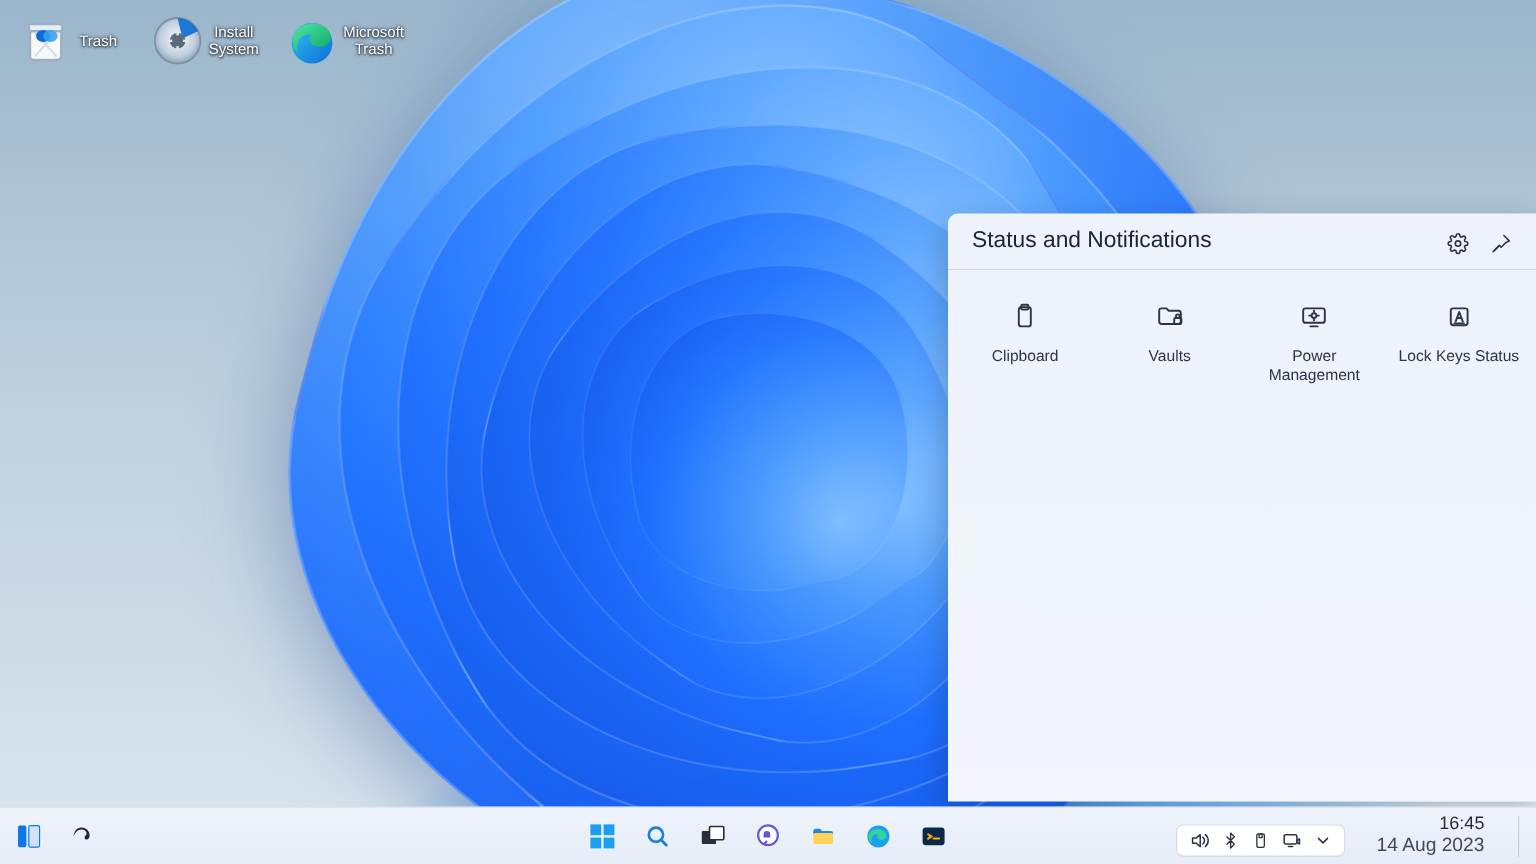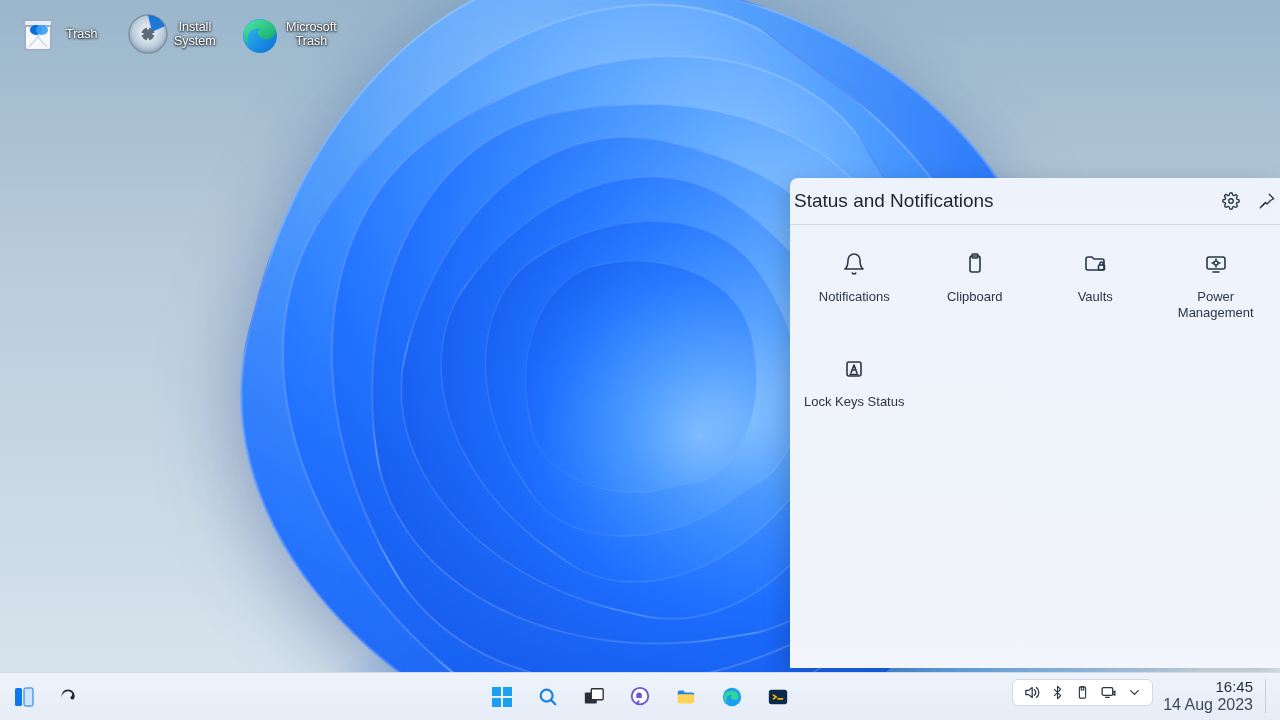--- a/index.html
+++ b/index.html
@@ -42,37 +42,37 @@
 
 
 .taskbar {
   position: absolute; left: 0; right: 0; bottom: 0; height: 48px;
   background: linear-gradient(180deg, #eef3fb 0%, #e6edf7 100%);
   border-top: 1px solid rgba(0,0,0,.08);
   display: flex; align-items: center;
 }
 .tb-left { position:absolute; left:8px; display:flex; align-items:center; gap:12px;}
 .tb-center { margin: 0 auto; display:flex; align-items:center; gap:14px;}
-.tb-right { position:absolute; right:8px; display:flex; align-items:flex-start; gap:0;}
+.tb-right { position:absolute; right:8px; display:flex; align-items:flex-end; gap:16px;}
 .tbtn { width:32px; height:32px; display:flex; align-items:center; justify-content:center; border-radius:4px; cursor:pointer;}
 .tray-box { display:flex; align-items:center; gap:10px; background:#fff; border:1px solid #d3dae5; border-radius:6px; padding:4px 10px; margin-right:10px;}
 .clock { text-align:right; line-height:1.1; color:#1e2a3a; padding-right:6px;}
 .clock .time{ font-size:15px; }
 .clock .date{ font-size:16px; color:#3d4a5c;}
 .vsep{ width:1px; height:34px; background:#c7cfdb; margin:0 6px;}
 
 
 .panel {
   position: absolute; right: 0; top: 178px; width: 490px; height: 490px;
   background: linear-gradient(180deg, #eef2fb 0%, #f2f5fb 100%);
   border-top-left-radius: 8px;
   box-shadow: -4px 6px 24px rgba(0,0,0,.18);
   display:flex; flex-direction:column;
 }
-.panel-head { display:flex; align-items:center; justify-content:space-between; padding:12px 4px;
+.panel-head { display:flex; align-items:flex-end; justify-content:space-between; padding:12px 20px;
   border-bottom:1px solid #d3d9e6;}
 .panel-head .title{ font-size:19px; color:#1b2533;}
 .panel-head .acts{ display:flex; gap:18px;}
 .panel-head .acts span{ cursor:pointer; color:#2a3647;}
 .tiles{ display:grid; grid-template-columns:repeat(4,1fr); gap:18px 0; padding:18px 4px;}
 .tile{ display:flex; flex-direction:column; align-items:center; gap:12px; padding:8px 4px;
   cursor:pointer; border-radius:6px;}
 .tile .ticon{ width:26px; height:26px; color:#2a3647; display:flex; align-items:center; justify-content:center;}
 .tile .tlabel{ font-size:13px; color:#2a3647; text-align:center; line-height:1.25; min-height:32px;}
 
@@ -171,29 +171,20 @@
               <path d="M9 15l-6 6"></path>
             </svg>
         </span>
       </div>
     </div>
 
     <div class="tiles">
       <div class="tile">
         <span class="ticon">
             <svg width="24" height="24" viewBox="0 0 24 24" fill="none" stroke="currentColor" stroke-width="1.6" stroke-linecap="round" stroke-linejoin="round">
-              <path d="M18 8a6 6 0 10-12 0c0 7-3 9-3 9h18s-3-2-3-9"></path>
-              <path d="M13.7 21a2 2 0 01-3.4 0"></path>
-            </svg>
-          </span>
-        <span class="tlabel">Notifications</span>
-      </div>
-      <div class="tile">
-        <span class="ticon">
-            <svg width="24" height="24" viewBox="0 0 24 24" fill="none" stroke="currentColor" stroke-width="1.6" stroke-linecap="round" stroke-linejoin="round">
               <rect x="7" y="4" width="10" height="16" rx="2"></rect>
               <rect x="9" y="2" width="6" height="4" rx="1"></rect>
             </svg>
           </span>
         <span class="tlabel">Clipboard</span>
       </div>
       <div class="tile">
         <span class="ticon">
             <svg width="24" height="24" viewBox="0 0 24 24" fill="none" stroke="currentColor" stroke-width="1.6" stroke-linecap="round" stroke-linejoin="round">
               <path d="M3 7a2 2 0 012-2h4l2 2h8a2 2 0 012 2v7a2 2 0 01-2 2H5a2 2 0 01-2-2z"></path>

